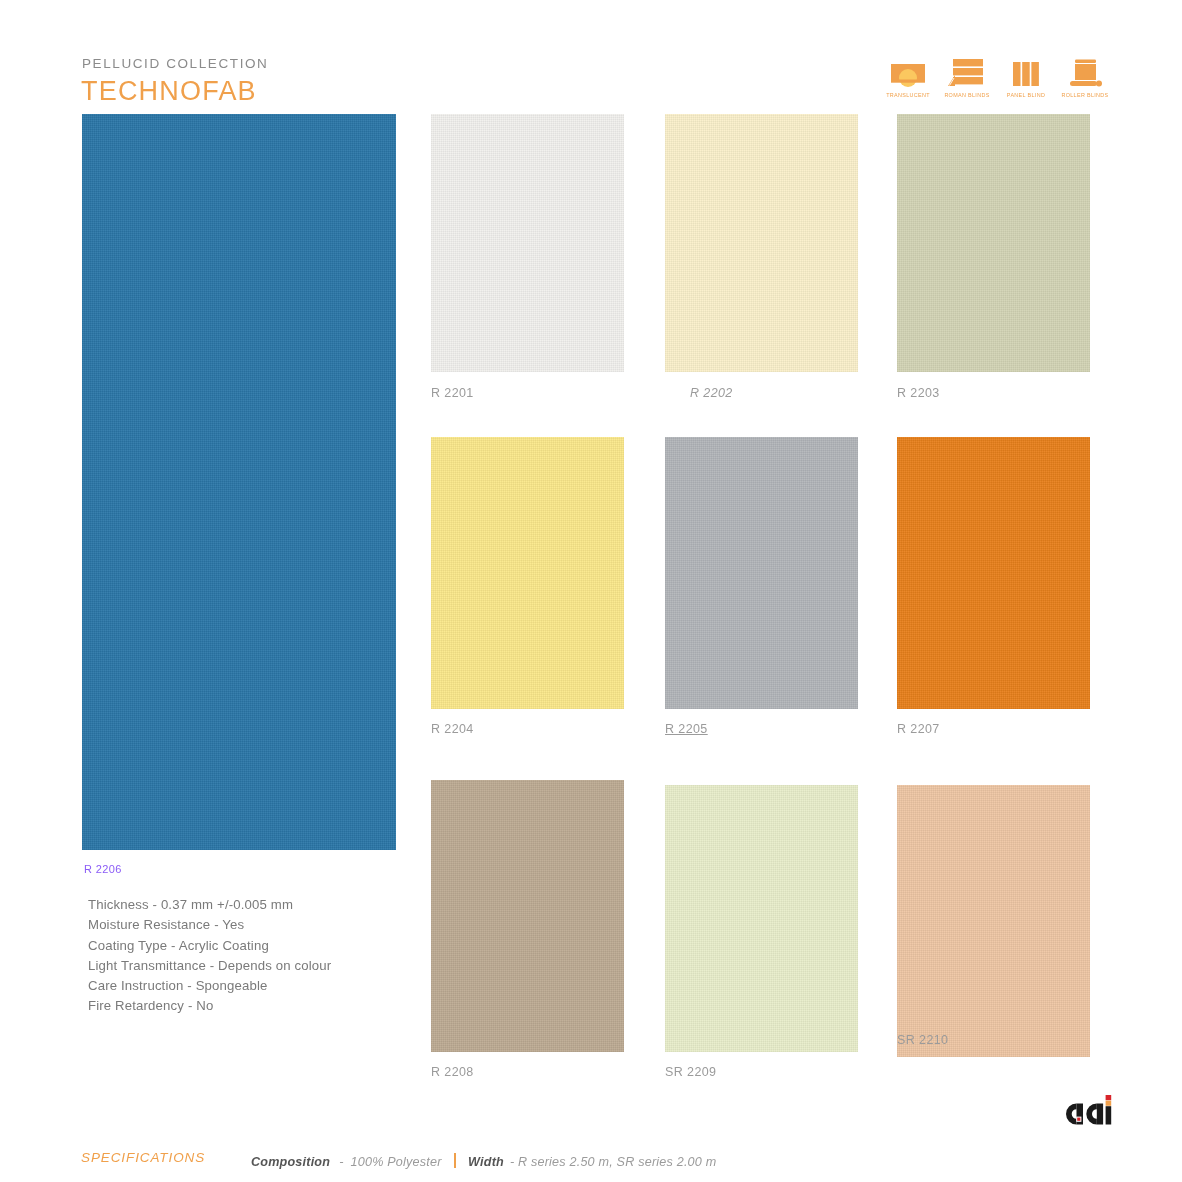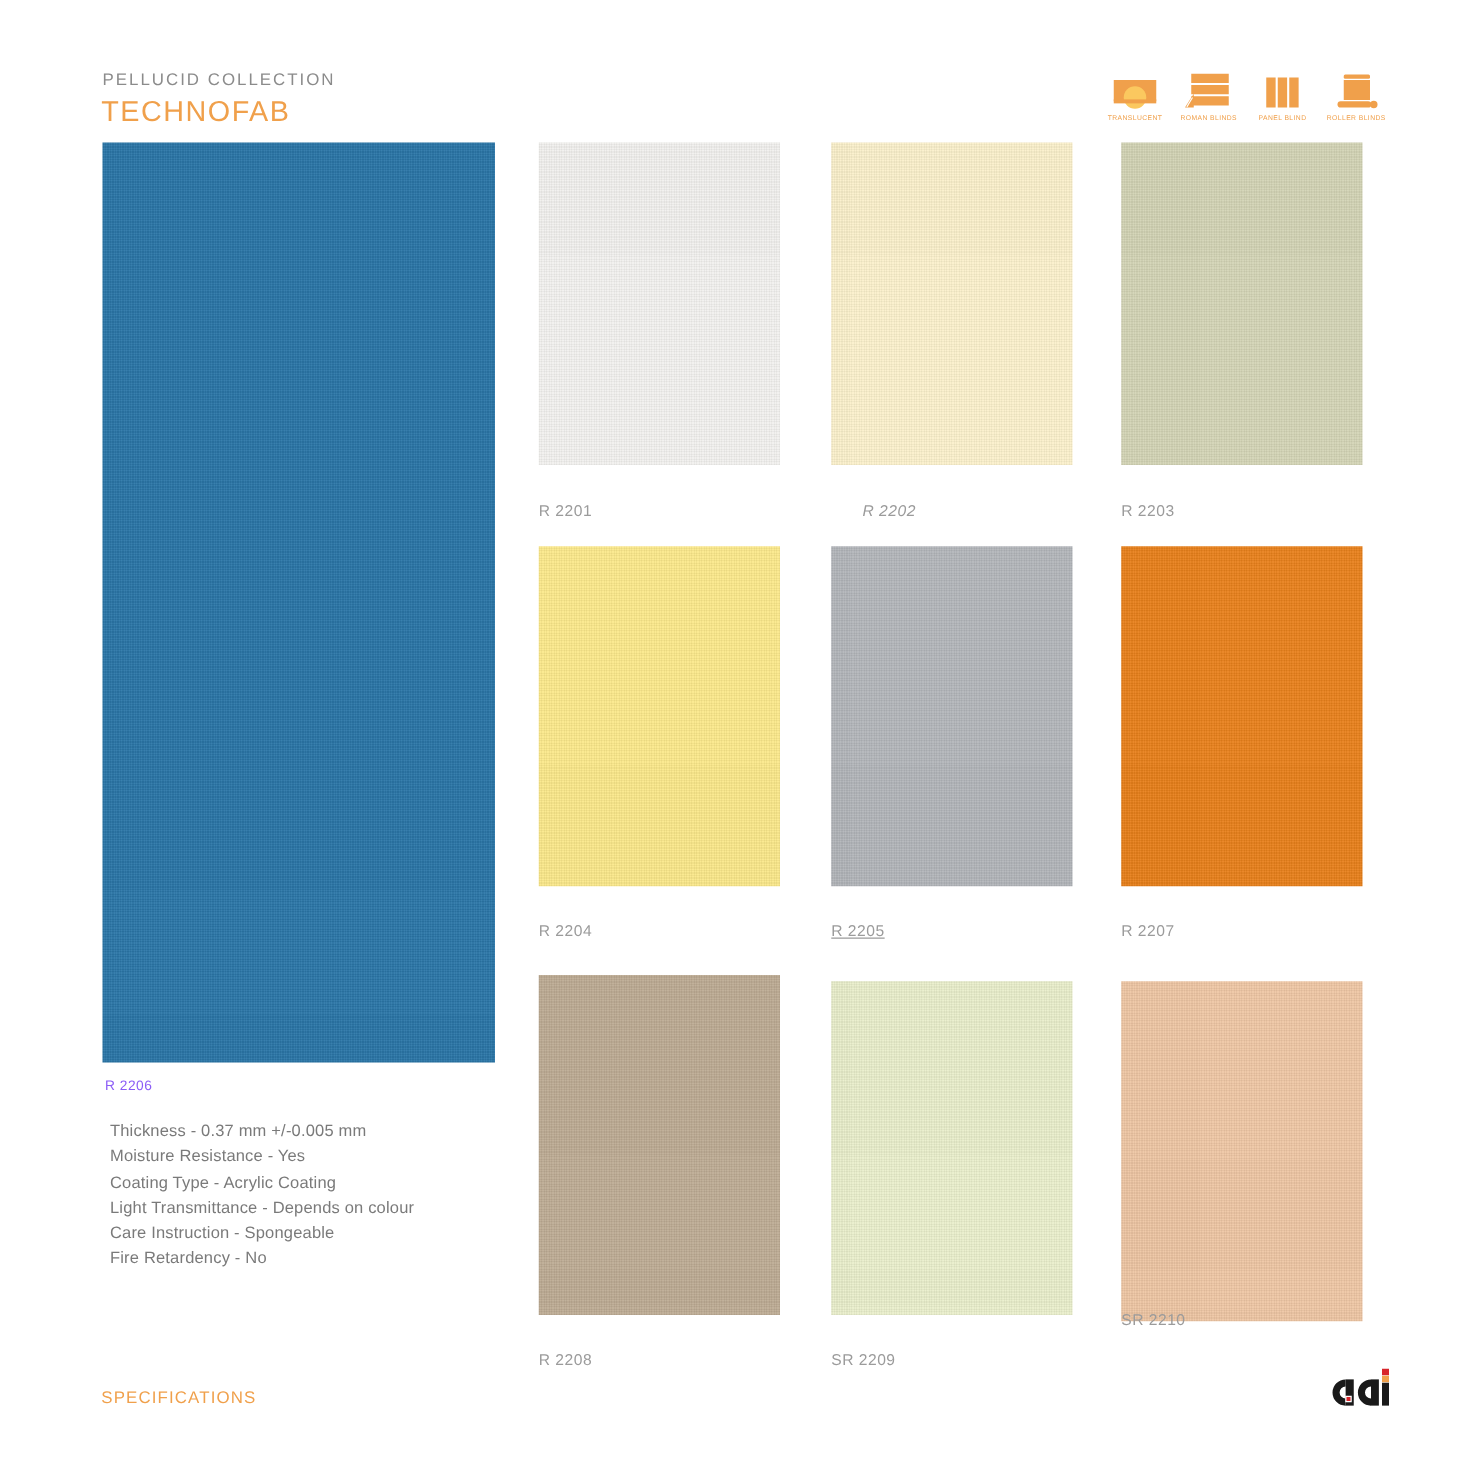--- a/index.html
+++ b/index.html
@@ -23,21 +23,21 @@
     font-size: 13.5px;
     letter-spacing: 1.6px;
     color: #8b8b8b;
     font-weight: 400;
     text-align: center;
   }
   #header-title {
     position: absolute;
     left: 81px;
     top: 76px;
-    font-size: 23px;
+    font-size: 27px;
     letter-spacing: 1.2px;
     color: #f0a04b;
     font-weight: 400;
   }
 
   
   #blind-types {
     position: absolute;
     left: 884px;
     top: 57px;
@@ -75,21 +75,20 @@
     
     background-image:
       repeating-linear-gradient(0deg, rgba(0,0,0,0.035) 0 1px, rgba(255,255,255,0.035) 1px 2px),
       repeating-linear-gradient(90deg, rgba(0,0,0,0.035) 0 1px, rgba(255,255,255,0.035) 1px 2px);
   }
   .swatch-label {
     position: absolute;
     font-size: 12.5px;
     color: #9b9b9b;
     letter-spacing: 0.4px;
-    margin-top: 16px;
   }
 
   
   #main-swatch-label {
     position: absolute;
     left: 84px;
     top: 863px;
     font-size: 11px;
     color: #8b5cf6;
     letter-spacing: 0.4px;
@@ -108,23 +107,24 @@
     line-height: 20.3px;
     letter-spacing: 0.15px;
     white-space: nowrap;
   }
   #spec-list li sup { font-size: 9px; }
 
   
   #footer {
     position: absolute;
     left: 0;
-    top: 1106px;
+    top: 1146px;
     width: 1182px;
     height: 30px;
+    font-style: italic;
   }
   #footer-title {
     position: absolute;
     left: 81px;
     top: 4px;
     font-size: 13.5px;
     letter-spacing: 0.9px;
     color: #f0a04b;
   }
   #footer-specs {
@@ -252,20 +252,28 @@
 <div class="swatch-label" style="left:431px; top:1065px;">R 2208</div>
 
 <div class="swatch weave" style="left: 665px; top: 785px; width: 193px; height: 267px; background-color: rgb(233, 238, 203);"></div>
 <div class="swatch-label" style="left:665px; top:1065px;text-align:center;">SR 2209</div>
 
 <div class="swatch weave" style="left: 897px; top: 785px; width: 193px; height: 272px; background-color: rgb(238, 198, 164);"></div>
 <div class="swatch-label" style="left:897px; top:1033px;">SR 2210</div>
 
 <div id="footer">
   <div id="footer-title">SPECIFICATIONS</div>
+  <div id="footer-specs">
+    <span class="lbl">Composition</span>
+    <span class="val" style="margin-left:9px;">-</span>
+    <span class="val" style="margin-left:7px;">100% Polyester</span>
+    <span class="divider"></span>
+    <span class="lbl">Width</span>
+    <span class="val" style="margin-left:6px;">- R series 2.50 m, SR series 2.00 m</span>
+  </div>
 </div>
 
 <div id="brand-logo">
   <svg width="54" height="40" viewBox="0 0 54 40">
 
     <path d="M13.5 11.5 A10.5 10.5 0 1 0 13.5 32.5 L13.5 26.8 A4.8 4.8 0 1 1 13.5 17.2 Z" fill="#1a1a1a"></path>
     <rect x="13.5" y="11.5" width="6.5" height="21" fill="#1a1a1a"></rect>
     <rect x="13.2" y="24.6" width="5.2" height="5.2" fill="#ffffff"></rect>
     <rect x="14.2" y="25.6" width="3.2" height="3.2" fill="#d8252b"></rect>
 

